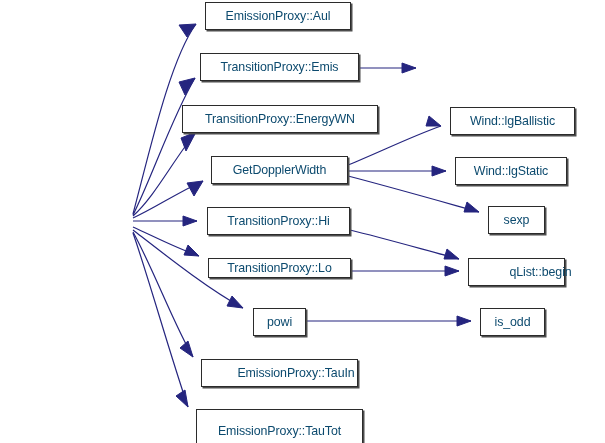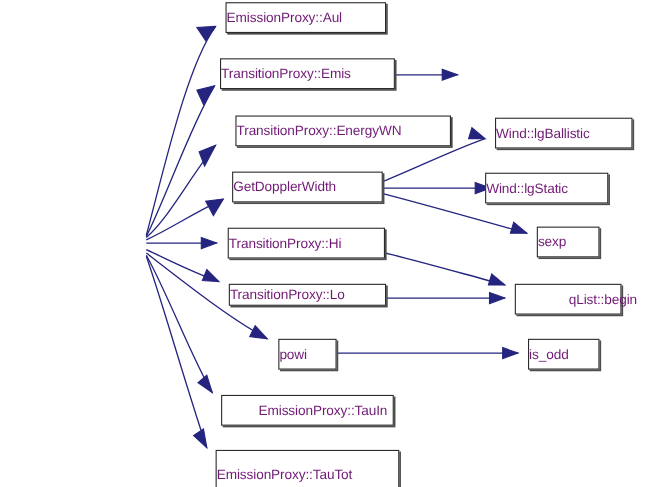--- a/index.html
+++ b/index.html
@@ -21,26 +21,26 @@
     top: 0;
     width: 605px;
     height: 443px;
     pointer-events: none;
   }
   .node {
     position: absolute;
     box-sizing: border-box;
     border: 1px solid #2b2b2b;
     background: #ffffff;
-    color: #701a75;
+    color: #0c4a6e;
     font-size: 12.4px;
     line-height: 1;
     display: flex;
     align-items: center;
-    justify-content: flex-start;
+    justify-content: center;
     white-space: nowrap;
     box-shadow: 1.5px 1.5px 0 0 #4d4d4d;
     letter-spacing: -0.1px;
   }
   .node.root {
     background: #bfbfbf;
     font-size: 12.2px;
   }
 </style>
 </head>
@@ -80,21 +80,21 @@
       <path d="M 459,271 l -14,5 l 0,-10 z" fill="#25257f" stroke="#25257f" stroke-width="1"></path>
       <path d="M 306,321 L 471,321" fill="none" stroke="#25257f" stroke-width="1.2"></path>
       <path d="M 471,321 l -14,5 l 0,-10 z" fill="#25257f" stroke="#25257f" stroke-width="1"></path>
     </svg>
     <div class="node" style="left: 205px; top: 2px; width: 146px; height: 28px;">
       <span>EmissionProxy::Aul</span>
     </div>
     <div class="node" style="left: 200px; top: 53px; width: 159px; height: 28px;">
       <span>TransitionProxy::Emis</span>
     </div>
-    <div class="node" style="left: 182px; top: 105px; width: 196px; height: 28px; margin-left: 32px;">
+    <div class="node" style="left: 182px; top: 105px; width: 196px; height: 28px;">
       <span>TransitionProxy::EnergyWN</span>
     </div>
     <div class="node" style="left: 211px; top: 156px; width: 137px; height: 28px;">
       <span>GetDopplerWidth</span>
     </div>
     <div class="node" style="left: 207px; top: 207px; width: 143px; height: 28px;">
       <span>TransitionProxy::Hi</span>
     </div>
     <div class="node" style="left: 208px; top: 258px; width: 143px; height: 20px;">
       <span>TransitionProxy::Lo</span>
@@ -104,21 +104,21 @@
     </div>
     <div class="node" style="left: 201px; top: 359px; width: 157px; height: 28px; padding-left: 33px;">
       <span>EmissionProxy::TauIn</span>
     </div>
     <div class="node" style="left: 196px; top: 409px; width: 167px; height: 44px;">
       <span>EmissionProxy::TauTot</span>
     </div>
     <div class="node" style="left: 450px; top: 107px; width: 125px; height: 28px;">
       <span>Wind::lgBallistic</span>
     </div>
-    <div class="node" style="left: 441px; top: 157px; width: 112px; height: 28px;">
+    <div class="node" style="left: 455px; top: 157px; width: 112px; height: 28px;">
       <span>Wind::lgStatic</span>
     </div>
     <div class="node" style="left: 488px; top: 206px; width: 57px; height: 28px;">
       <span>sexp</span>
     </div>
     <div class="node" style="left: 468px; top: 258px; width: 97px; height: 28px; padding-left: 48px;">
       <span>qList::begin</span>
     </div>
     <div class="node" style="left: 480px; top: 308px; width: 65px; height: 28px;">
       <span>is_odd</span>

